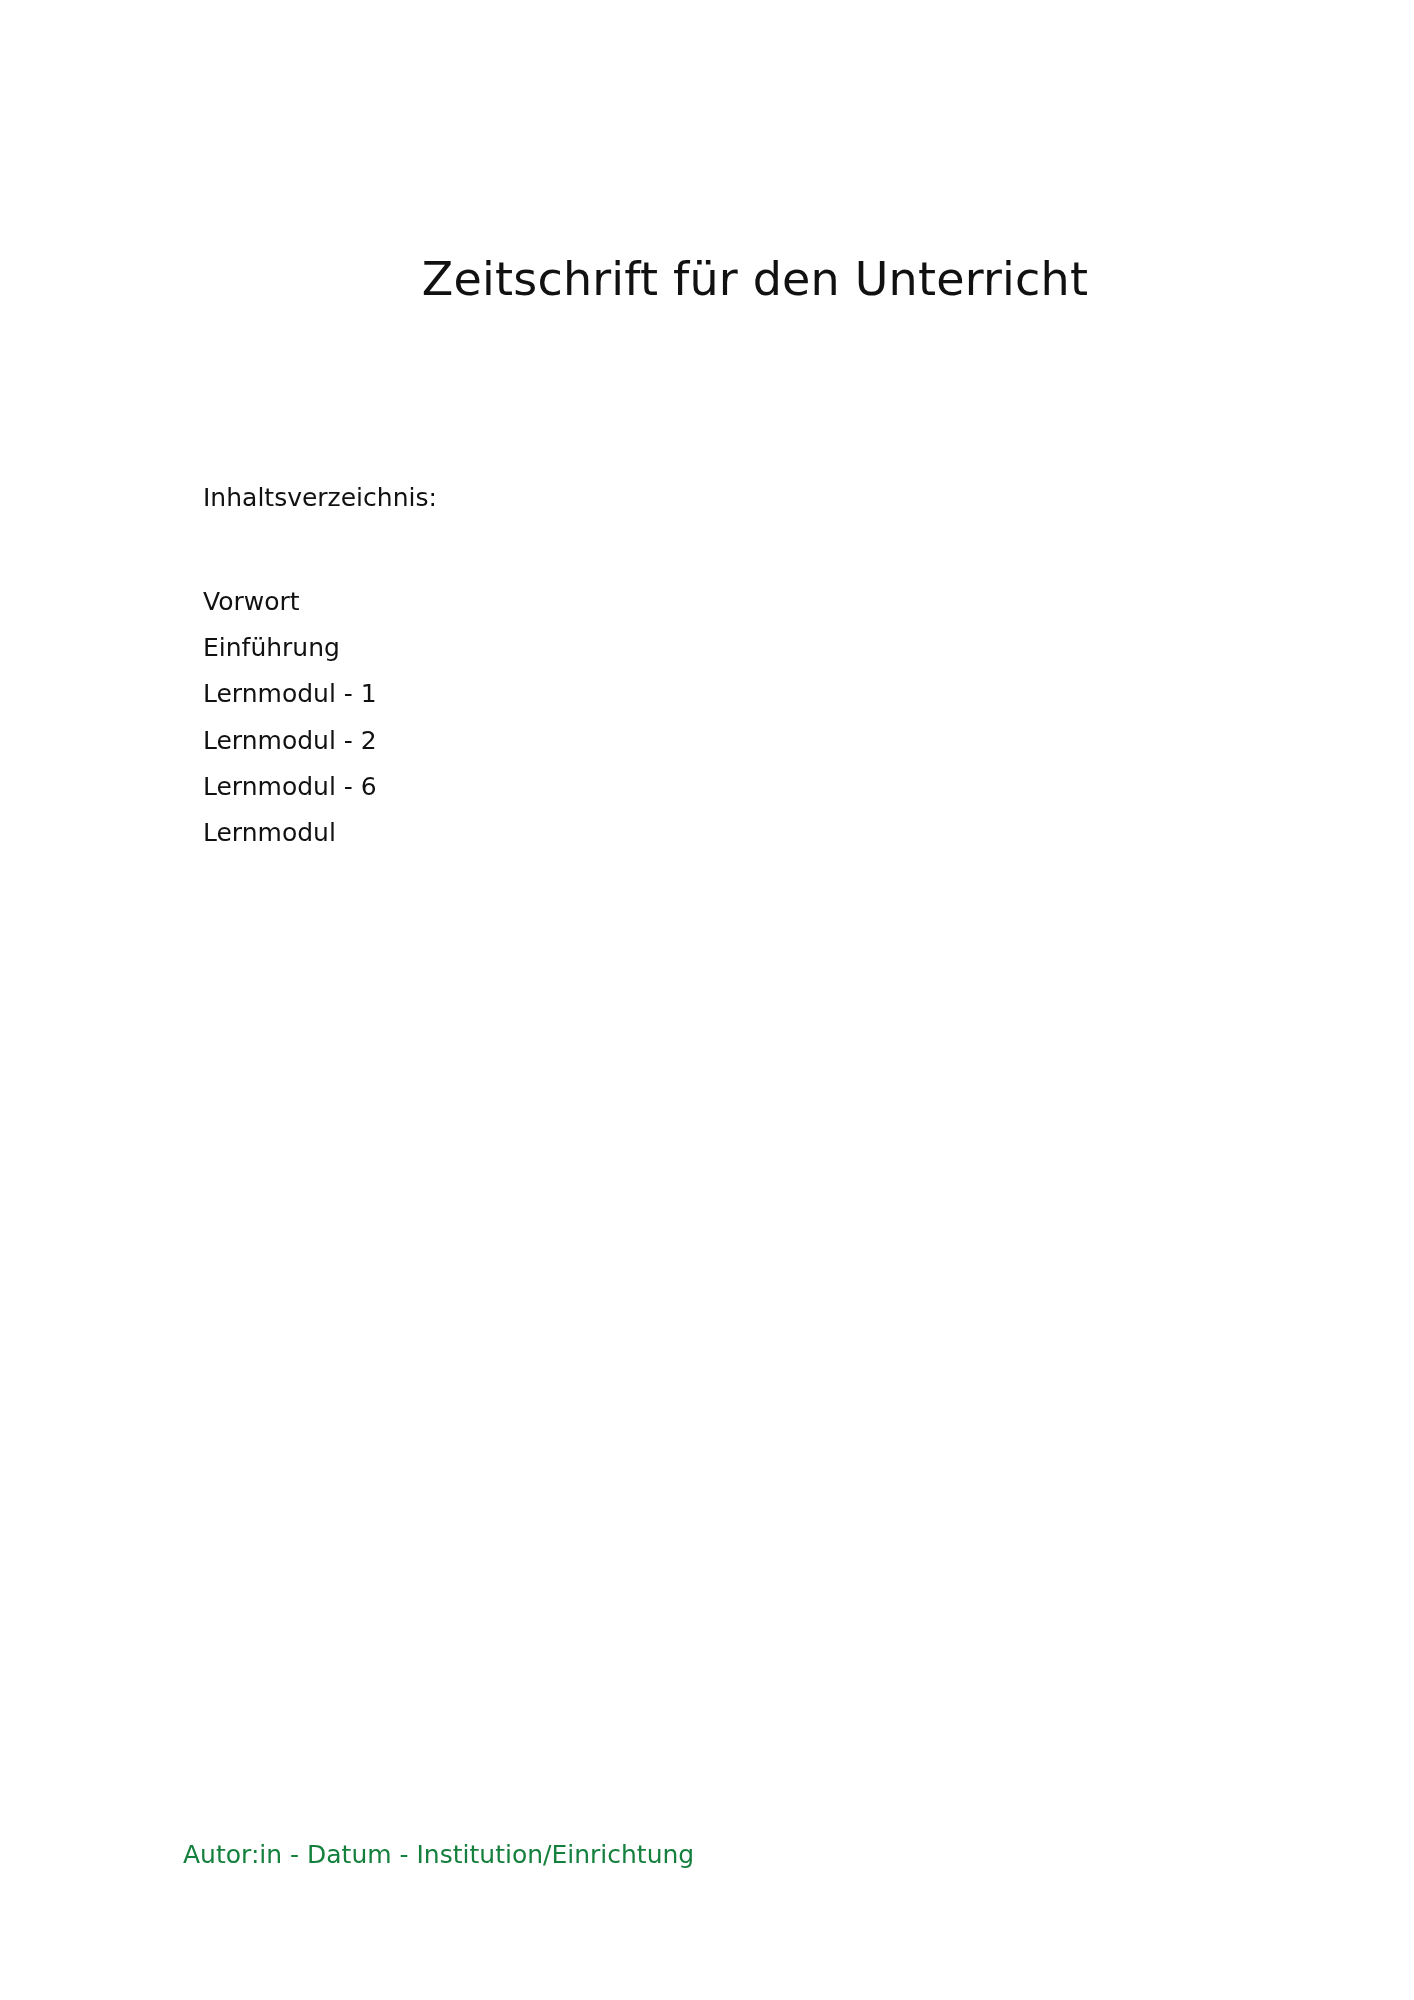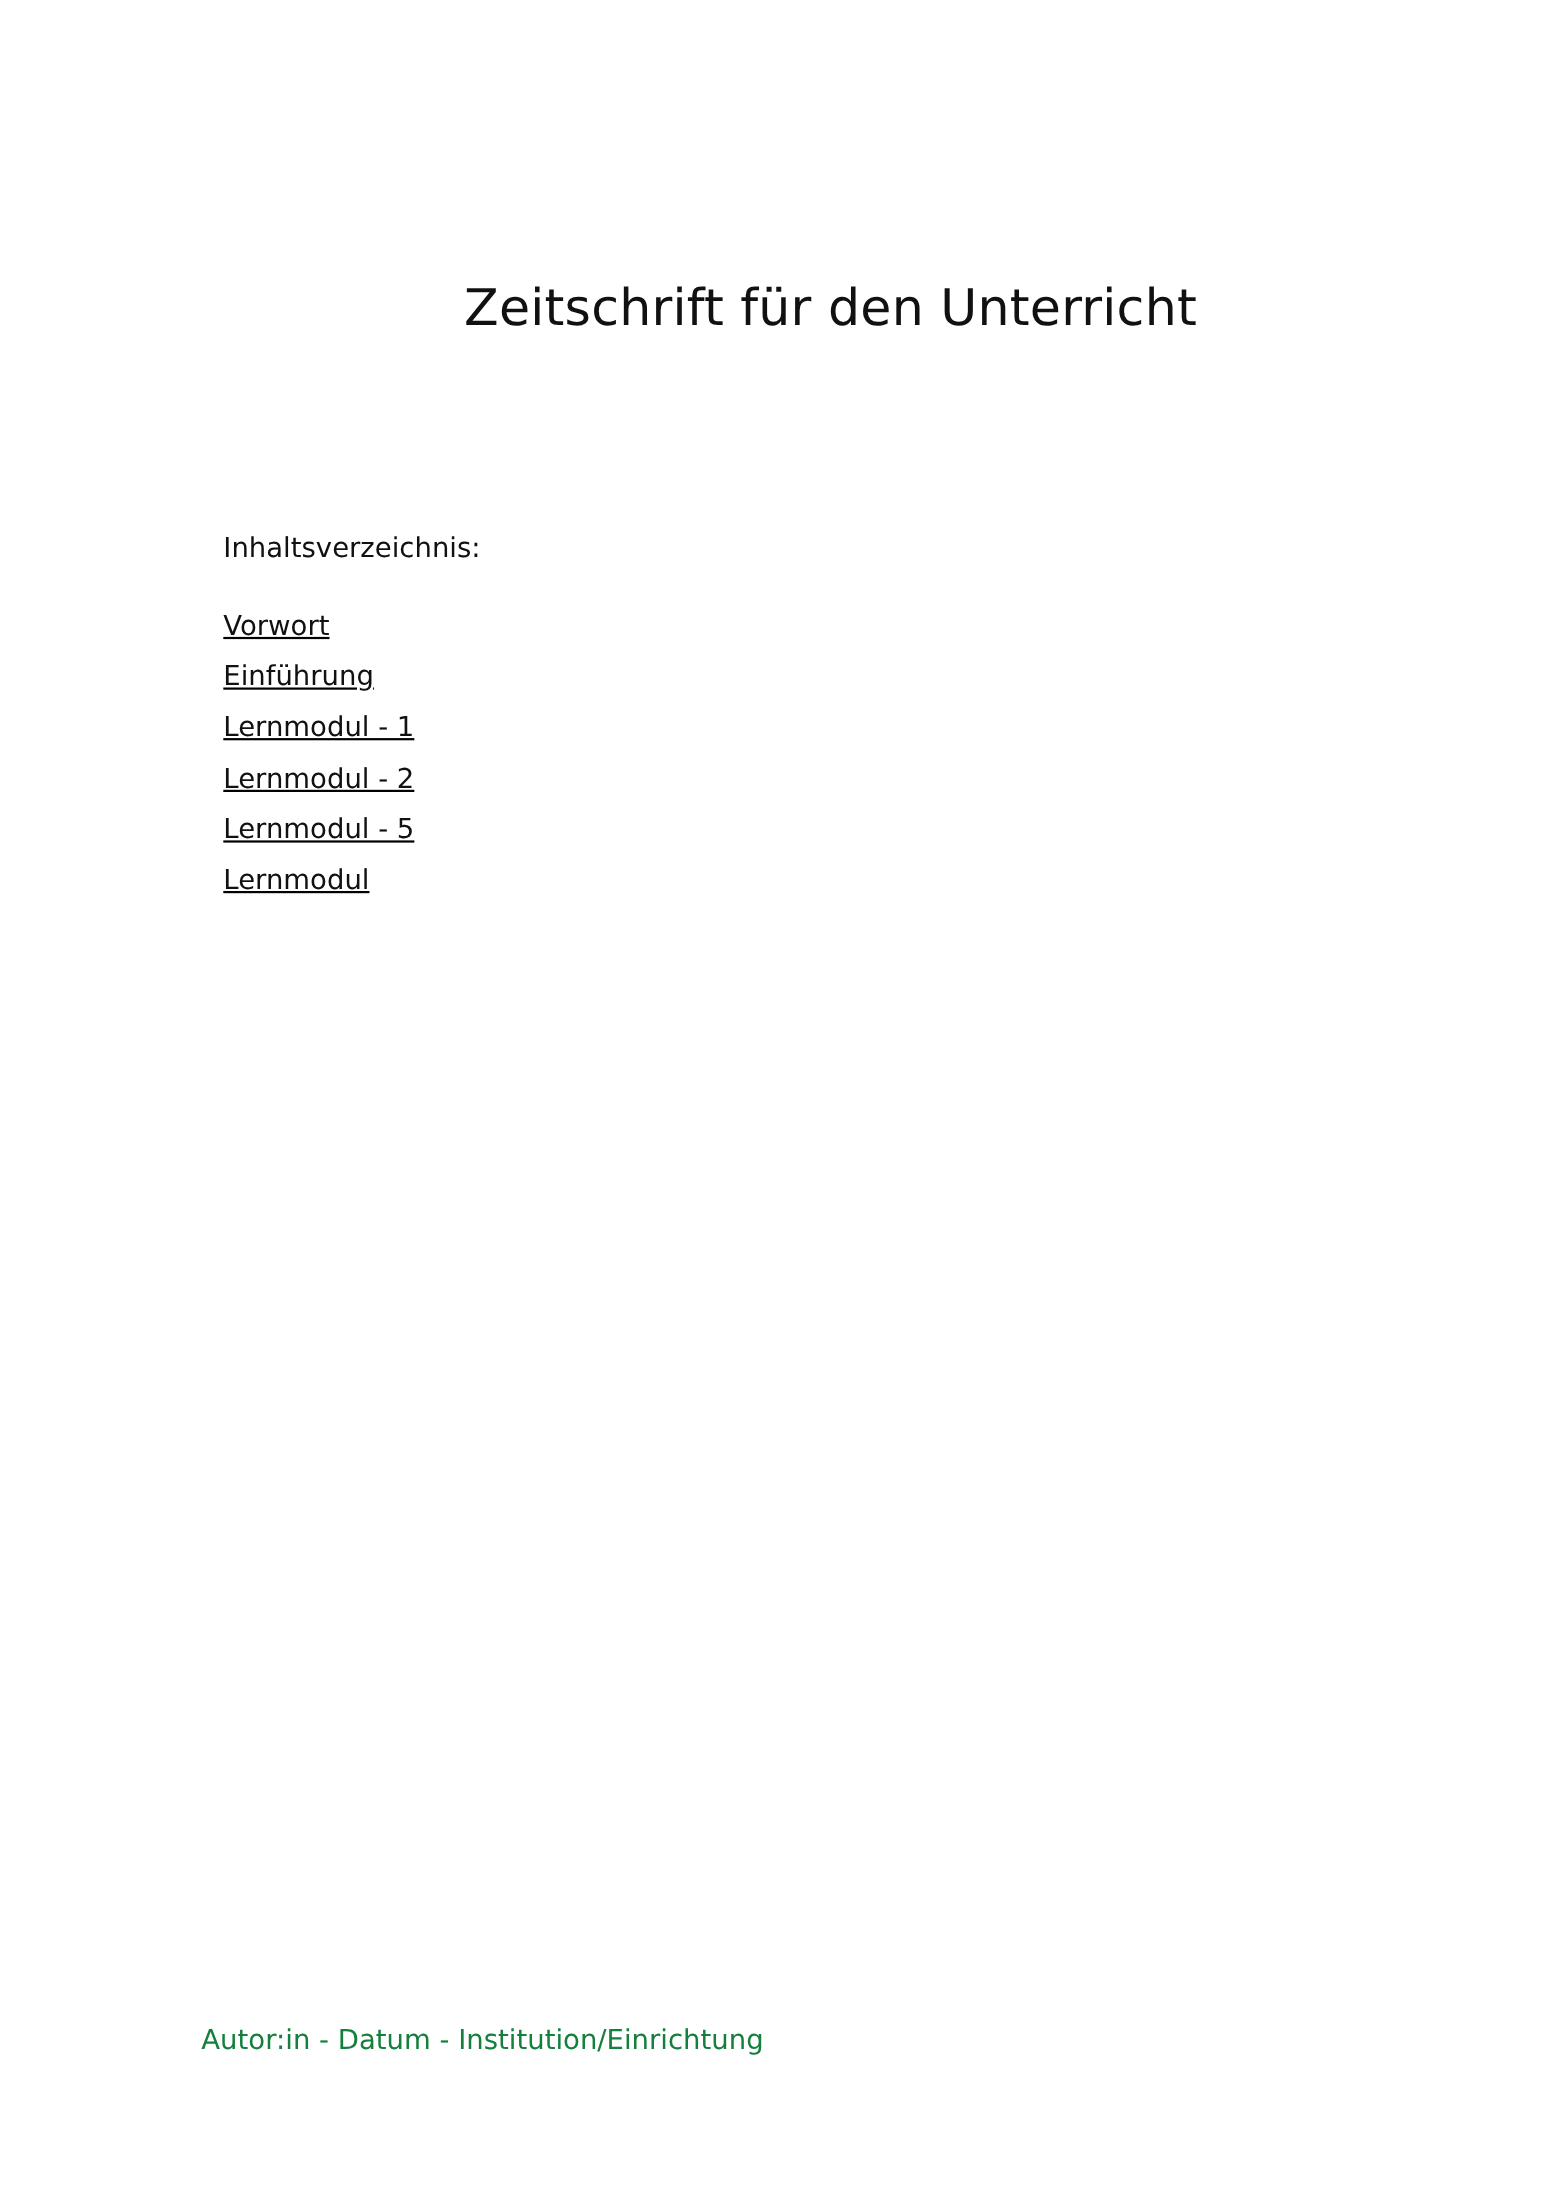--- a/index.html
+++ b/index.html
@@ -55,25 +55,24 @@
     top: 483px;
     font-size: 25px;
     font-weight: 400;
     color: #111111;
     line-height: 1.2;
   }
 
   .toc-list {
     position: absolute;
     left: 155px;
-    top: 546px;
+    top: 579px;
     margin: 0;
     padding: 0;
     list-style: none;
-    text-decoration: underline;
   }
 
   .toc-list li {
     font-size: 25px;
     font-weight: 400;
     color: #111111;
     line-height: 46.2px;
     white-space: pre;
   }
 
@@ -95,19 +94,19 @@
   <h1 class="doc-title">Zeitschrift für den Unterricht</h1>
 
 
   <div class="toc-heading">Inhaltsverzeichnis:</div>
 
   <ul class="toc-list">
     <li>Vorwort</li>
     <li>Einführung</li>
     <li>Lernmodul - 1</li>
     <li>Lernmodul - 2</li>
-    <li>Lernmodul - 5</li>
+    <li>Lernmodul - 6</li>
     <li>Lernmodul</li>
   </ul>
 
   <div class="footer-line">Autor:in - Datum - Institution/Einrichtung</div>
 
 </div>
 
 </body></html>

